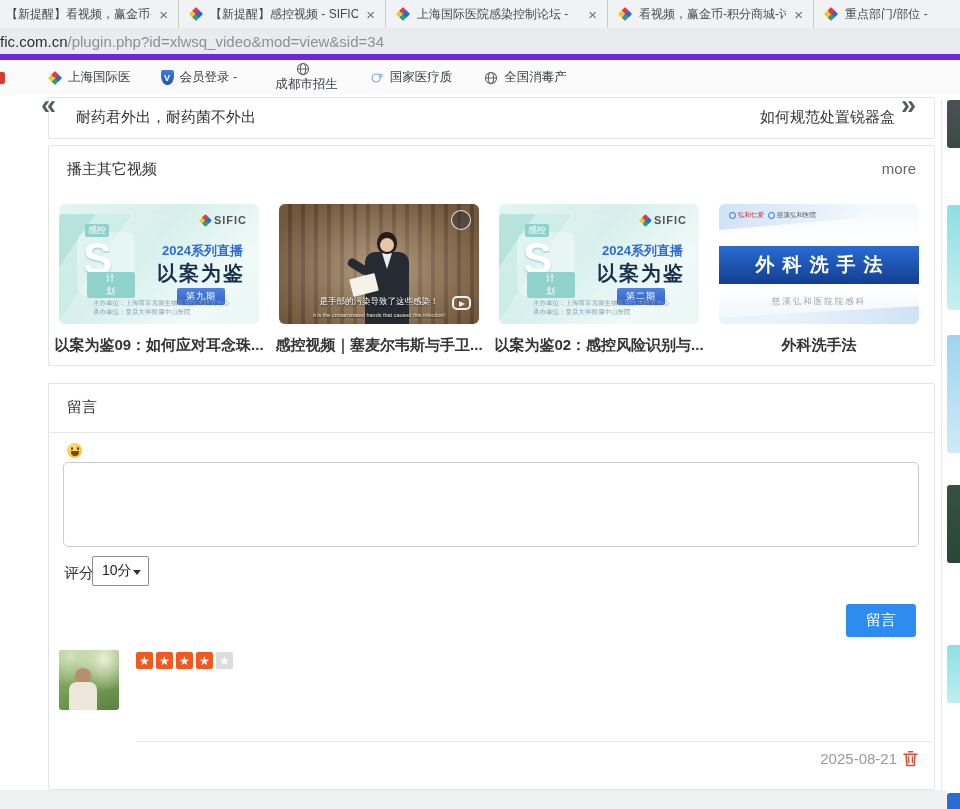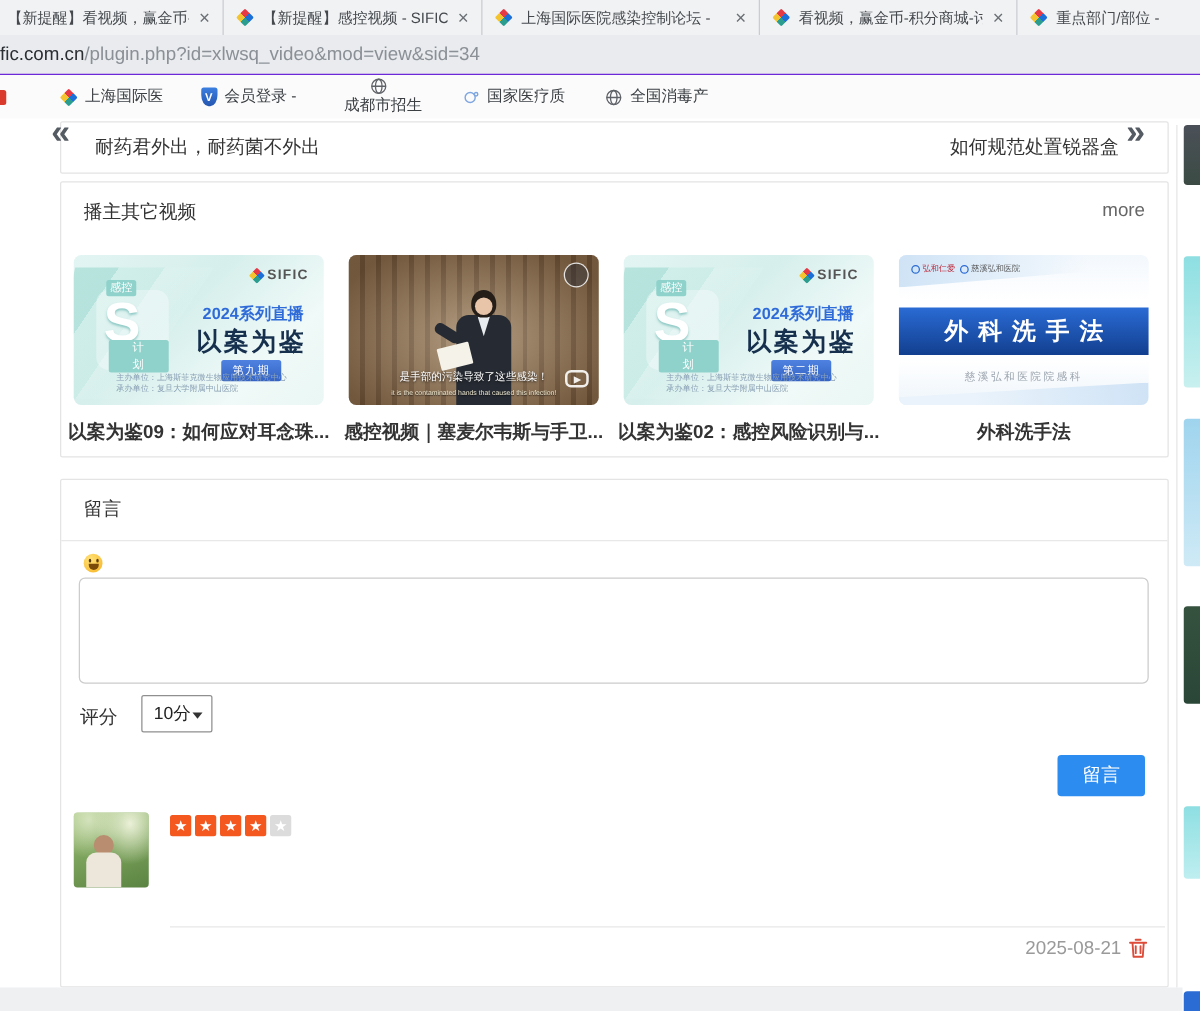--- a/index.html
+++ b/index.html
@@ -9,21 +9,21 @@
 
   
   .tabbar { position:absolute; left:0; top:0; width:960px; height:28px; background:#f1f2f4; }
   .tab { position:absolute; top:0; height:28px; display:flex; align-items:center; color:#45494d; font-size:12px; }
   .tab + .tab { border-left:1px solid #c9ccd1; }
   .tab .title { white-space:nowrap; overflow:hidden; text-overflow:clip; flex:1; }
   .tab .close { color:#6b7075; font-size:15px; padding:0 10px 0 8px; cursor:pointer; }
   .favicon { width:14px; height:14px; margin:0 7px 0 10px; position:relative; flex:none; }
   .favicon .diamond { position:absolute; left:2px; top:2px; width:10px; height:10px; transform:rotate(45deg);
      background:conic-gradient(#1d6fd8 0 90deg, #2a9d8f 90deg 180deg, #f4c430 180deg 270deg, #e63946 270deg 360deg); border-radius:1px; }
-  .urlbar { position:absolute; left:0; top:28px; width:960px; height:32px; background:#e9ebee; display:flex; align-items:center; font-size:15px; border-bottom:1px solid #6d28d9; }
+  .urlbar { position:absolute; left:0; top:28px; width:960px; height:32px; background:#e9ebee; display:flex; align-items:center; font-size:15px; border-bottom:6px solid #6d28d9; }
   .urlbar .domain { color:#2b2f33; }
   .urlbar .path { color:#8a9096; }
   .bookbar { position:absolute; left:0; top:60px; width:960px; height:35px; background:#fbfbfc; display:flex; align-items:center; font-size:12.5px; color:#3c4043; }
   .bm { display:flex; align-items:center; white-space:nowrap; cursor:pointer; }
   .bm .lbl { margin-left:6px; }
   .globe { width:14px; height:14px; }
   .shield { width:13px; height:15px; background:linear-gradient(#3b7fe0,#2456b0); border-radius:2px 2px 45% 45%/2px 2px 60% 60%;
      color:#fff; font-size:9px; font-weight:bold; display:flex; align-items:center; justify-content:center; }
   .qc-icon { width:14px; height:14px; }
   .bm-partial { position:absolute; left:0; top:12px; width:5px; height:12px; background:#d93a2b; border-radius:0 2px 2px 0; }
@@ -292,21 +292,21 @@
 
     <div class="emoji" style="left:18px;top:59px;">
       <span class="eye" style="left:3.5px;"></span>
         <span class="eye" style="right:3.5px;"></span>
         <span class="mouth"></span>
     </div>
 
     <textarea class="msg" style="left: 14px; top: 78px; width: 856px; height: 85px;"></textarea>
 
     <span class="rate-label" style="left:15px;top:180px;">评分</span>
-    <div class="select" style="left:64px;top:172px;text-align:center;">
+    <div class="select" style="left:43px;top:172px;text-align:center;">
       <span>10分</span>
       <span class="caret"></span>
     </div>
 
     <button class="submit-btn" style="left:797px;top:220px;">留言</button>
 
     <div class="avatar" style="left:10px;top:266px;">
       <div class="light"></div>
         <div class="head"></div>
         <div class="body"></div>

